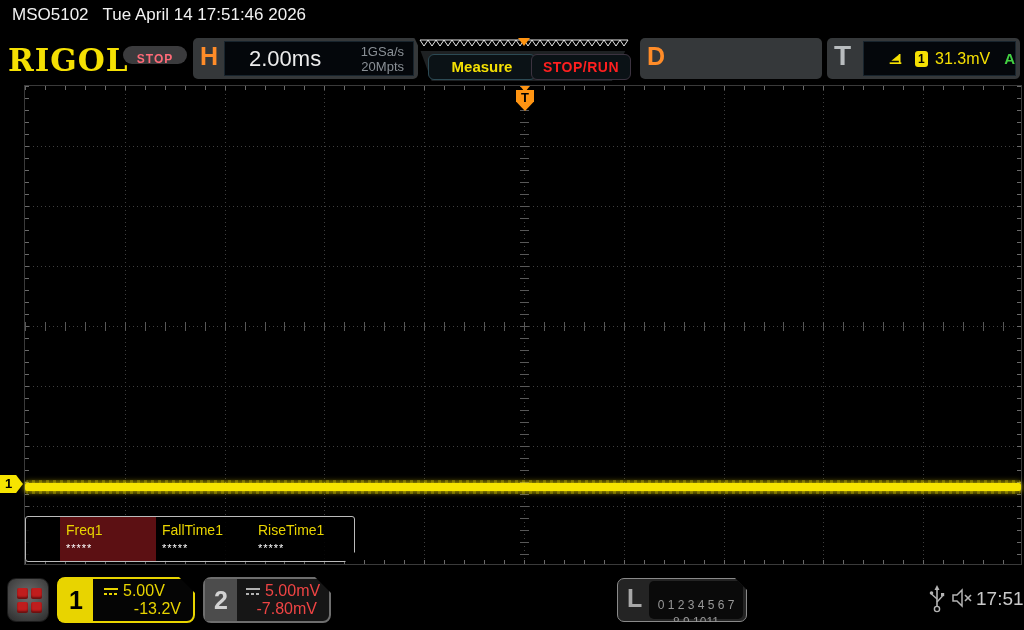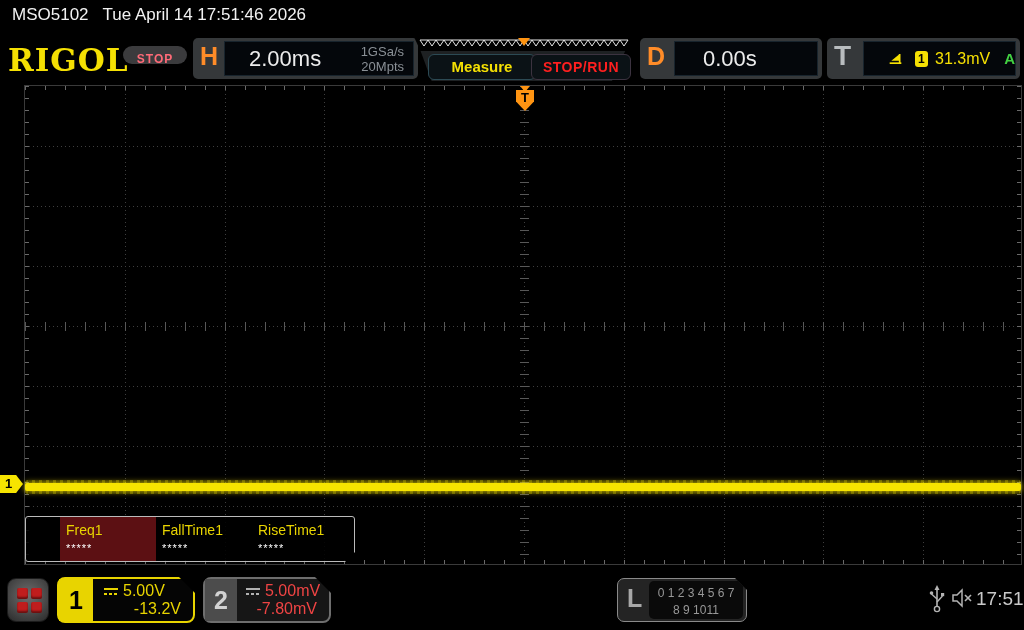--- a/index.html
+++ b/index.html
@@ -159,21 +159,21 @@
   .la-box {
     position:absolute; left:617px; top:578px; width:130px; height:44px;
     background:#242424; border:1px solid #8a8a8a; border-radius:7px; cursor:pointer;
     clip-path:polygon(0 0,calc(100% - 12px) 0,100% 12px,100% 100%,0 100%);
   }
   .la-box .la-label {
     position:absolute; left:9px; top:5px; color:#a8a8a8; font-size:25px; font-weight:bold;
   }
   .la-box .la-inner {
     position:absolute; left:31px; top:2px; right:3px; bottom:2px; background:#0a0a0a;
-    border-radius:5px; color:#989898; font-size:12px; text-align:center; padding-top:4px; line-height:17px;
+    border-radius:5px; color:#989898; font-size:12px; text-align:center; padding-top:16px; line-height:17px;
   }
   .sysicons { position:absolute; top:585px; color:#b4b4b4; }
   .clock { position:absolute; left:976px; top:588px; color:#c9c9c9; font-size:19px; }
   svg { display:block; }
 </style>
 </head>
 <body>
 
 <div id="screen">
 
@@ -202,23 +202,20 @@
         <polyline fill="none" stroke="#e8e8e8" stroke-width="1" points="6,3 10,9 14,3 18,9 22,3 26,9 30,3 34,9 38,3 42,9 46,3 50,9 54,3 58,9 62,3 66,9 70,3 74,9 78,3 82,9 86,3 90,9 94,3 98,9 102,3 106,9 110,3 114,9 118,3 122,9 126,3 130,9 134,3 138,9 142,3 146,9 150,3 154,9 158,3 162,9 166,3 170,9 174,3 178,9 182,3 186,9 190,3 194,9 198,3 202,9 206,3 210,9 214,3"></polyline>
         <polygon points="104,1 116,1 110,9" fill="#ff9412"></polygon>
       </svg>
     </div>
     <div class="btn-tray"></div>
     <div class="softbtn measure-btn">Measure</div>
     <div class="softbtn stoprun-btn">STOP/RUN</div>
 
     <div class="panel d-panel">
       <div class="biglabel orange">D</div>
-      <div class="inner">
-        <span class="d-value">0.00s</span>
-      </div>
     </div>
 
     <div class="panel t-panel">
       <div class="biglabel graylabel">T</div>
       <div class="inner">
         <svg class="edge-icon" width="20" height="16" viewBox="0 0 20 16">
           <polyline points="2,13 16,13" stroke="#f5e003" stroke-width="2" fill="none"></polyline>
           <polygon points="4,10 14,10 14,2" fill="#f5e003"></polygon>
           <polyline points="14,2 14,13" stroke="#f5e003" stroke-width="2" fill="none"></polyline>
         </svg>

